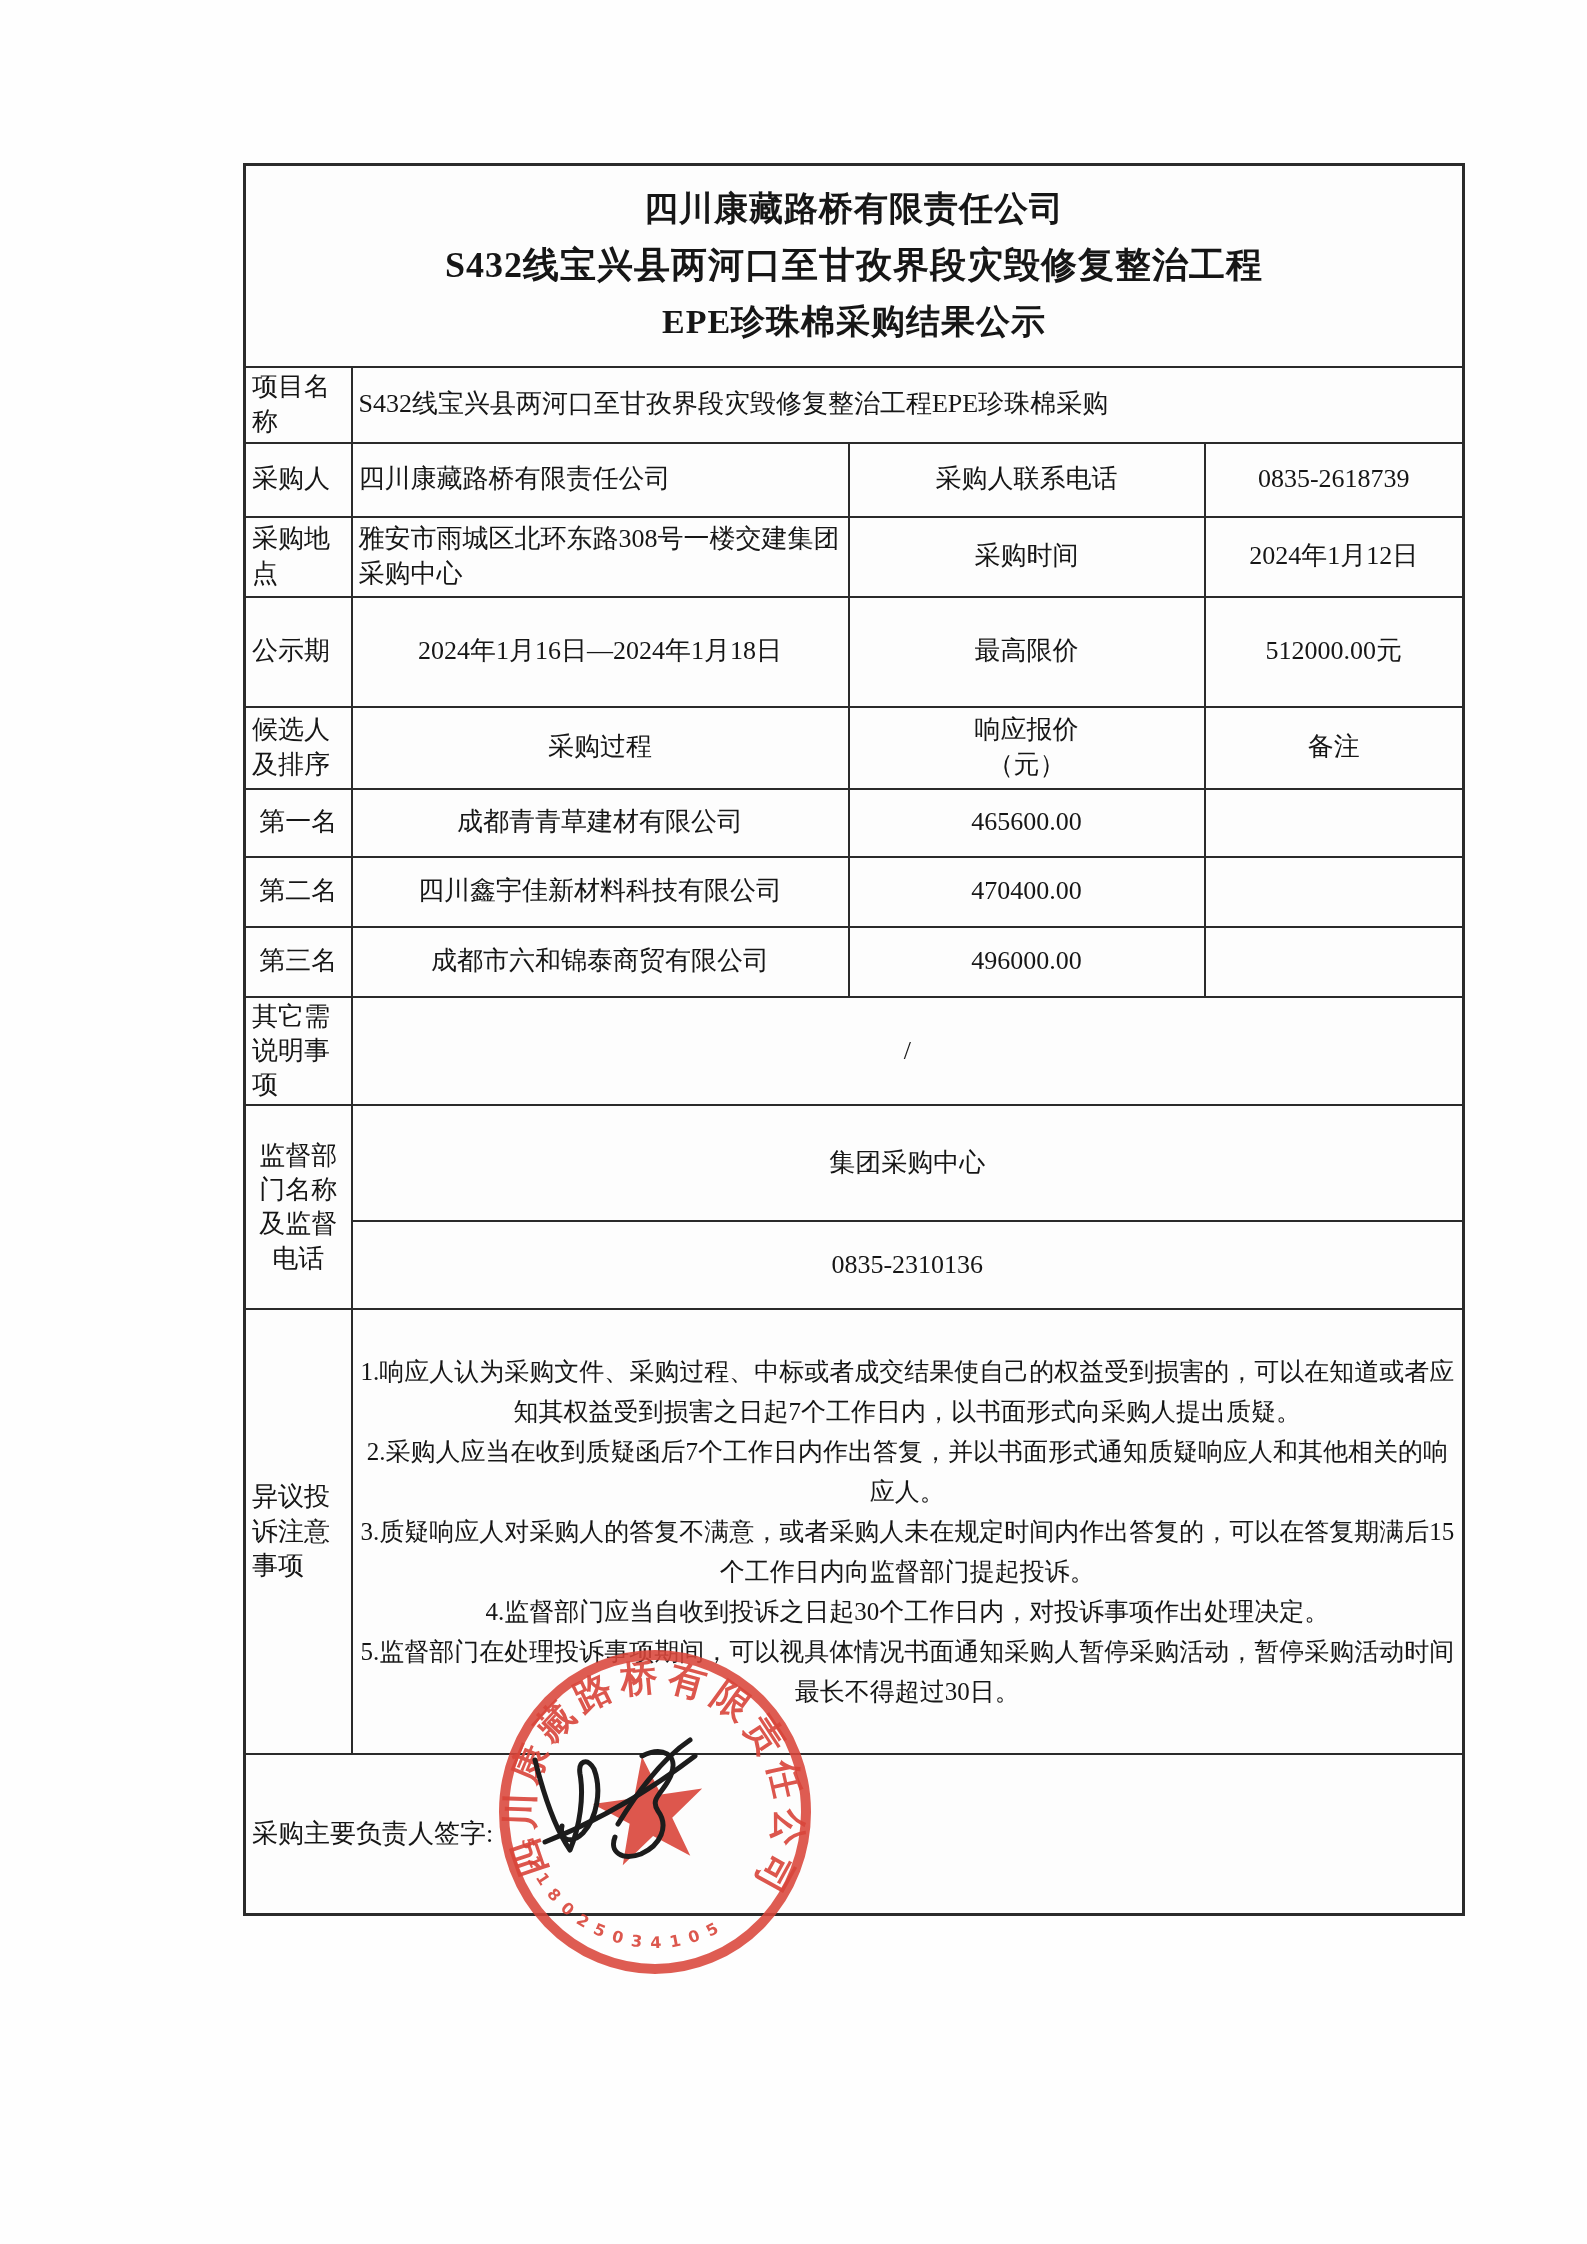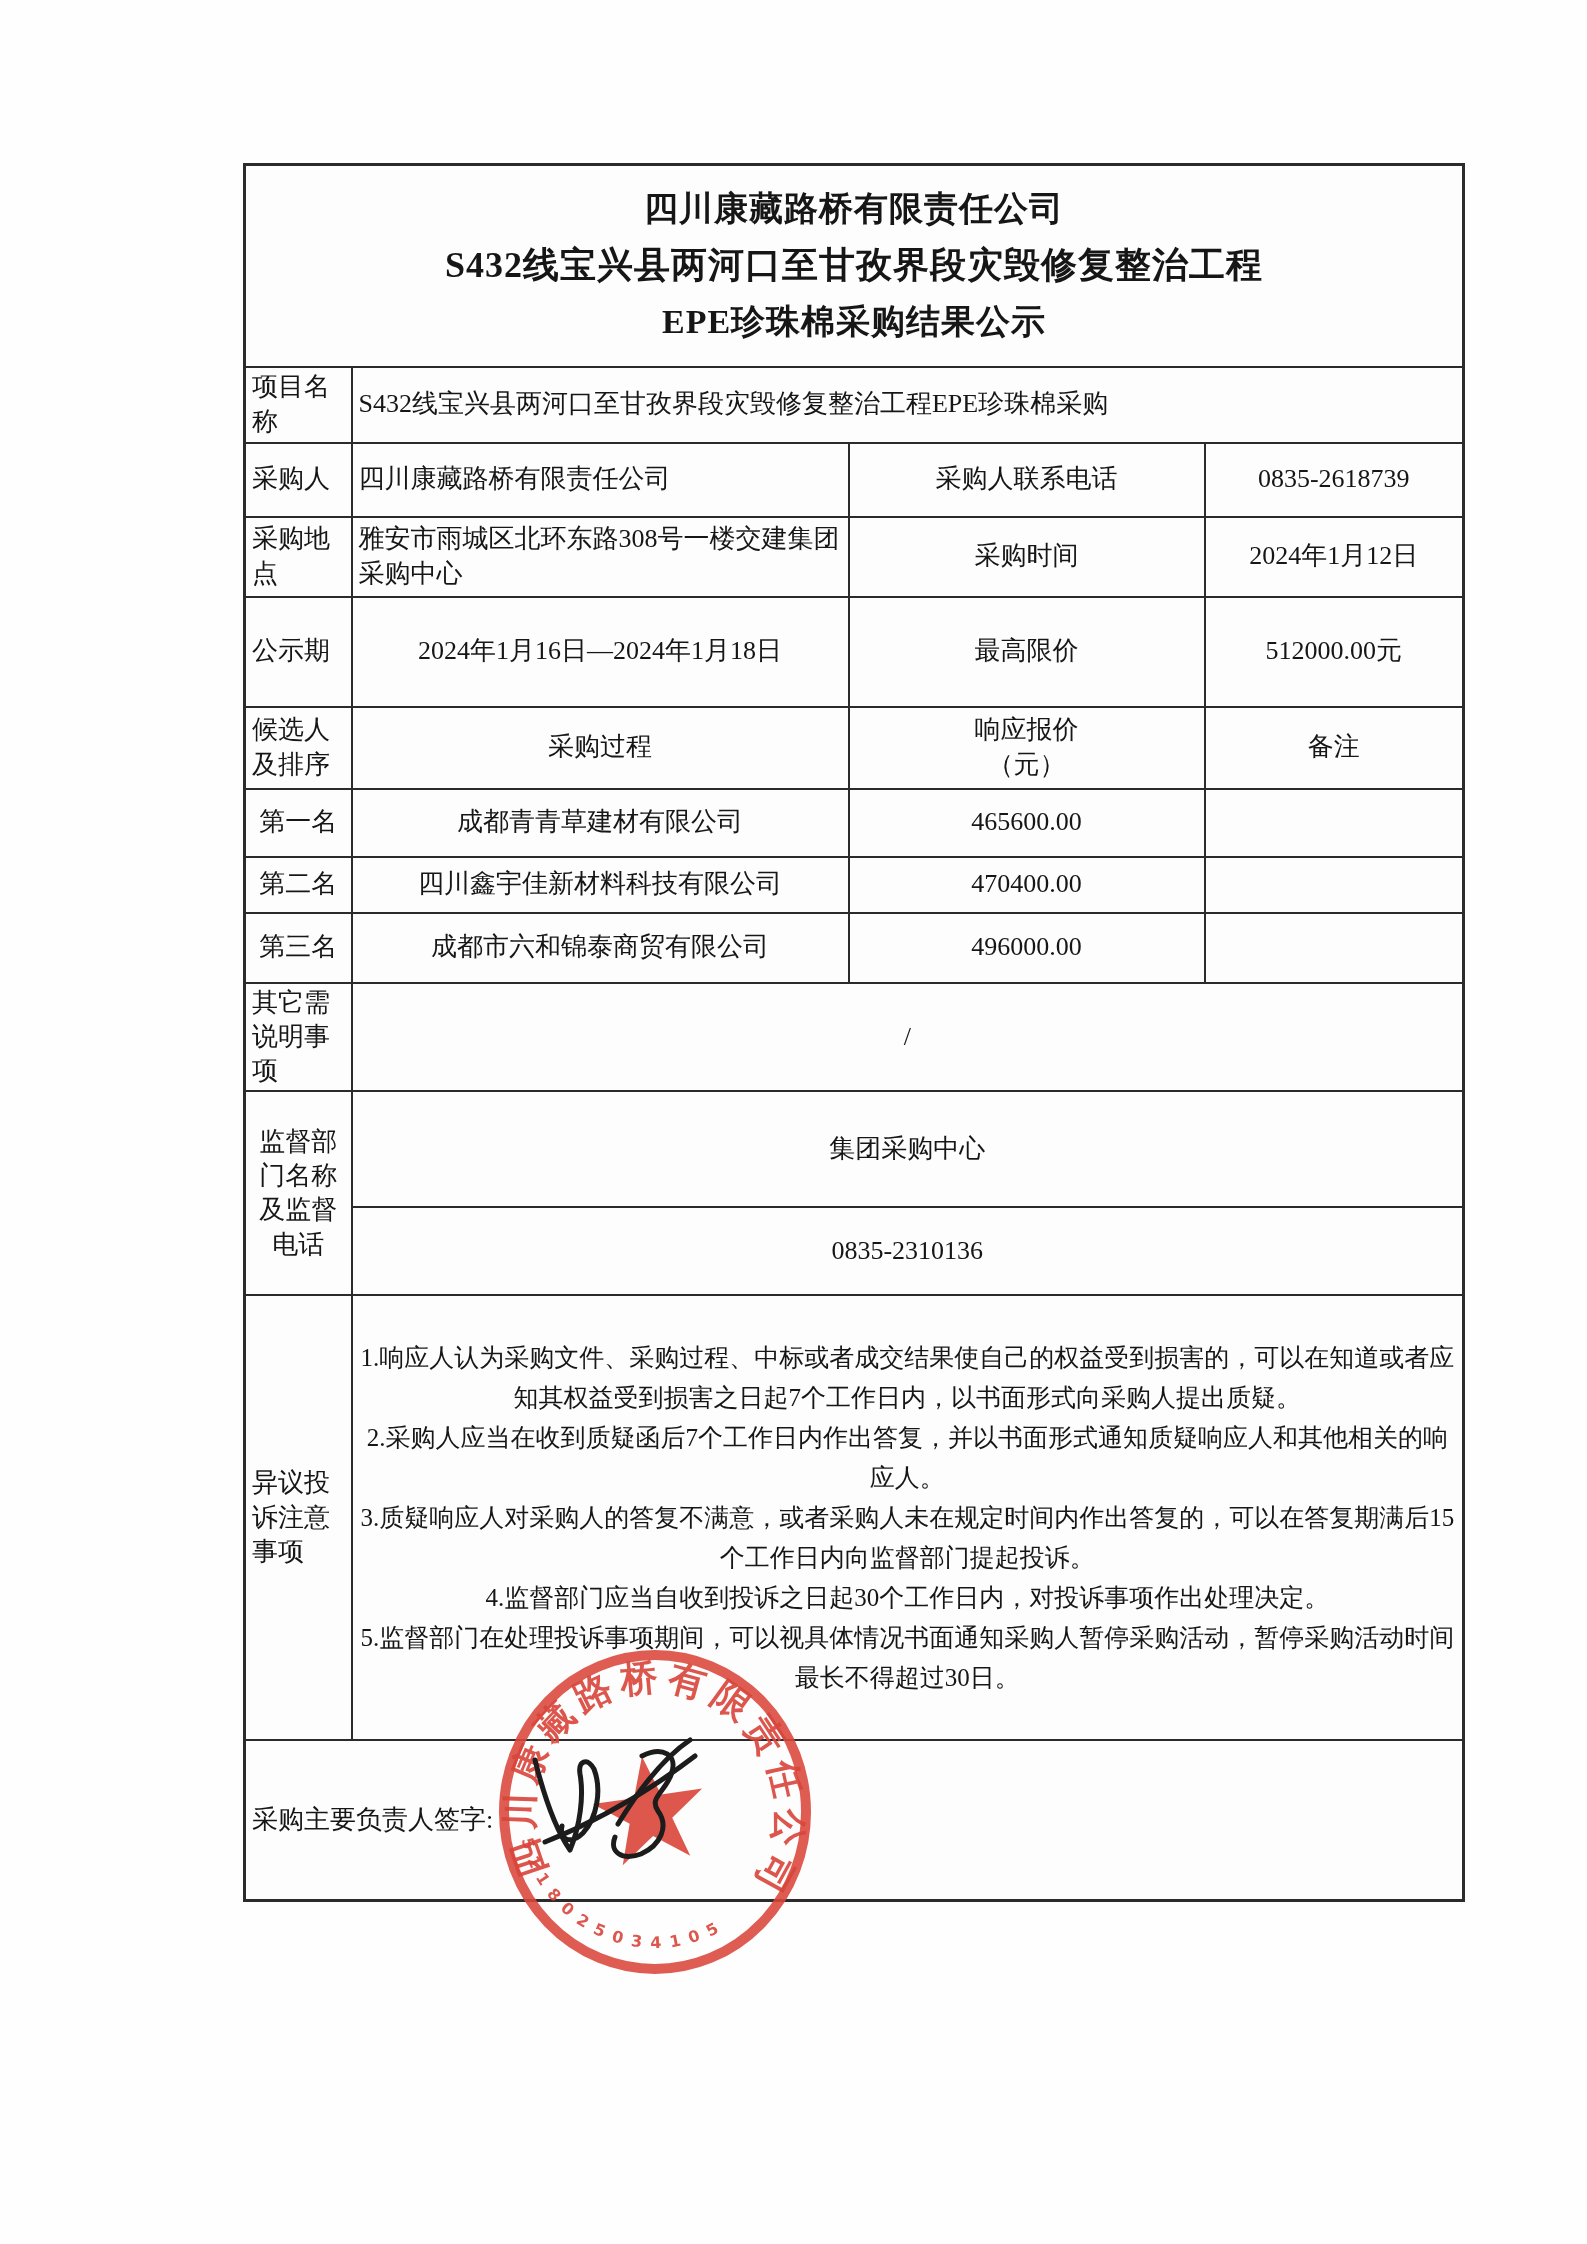--- a/index.html
+++ b/index.html
@@ -108,21 +108,21 @@
       <td class="val-c">备注</td>
     </tr>
 
     <tr style="height:68px">
       <td class="lab-c">第一名</td>
       <td class="val-c">成都青青草建材有限公司</td>
       <td class="val-c">465600.00</td>
       <td class="empty-remark"></td>
     </tr>
 
-    <tr style="height:56px">
+    <tr style="height:70px">
       <td class="lab-c">第二名</td>
       <td class="val-c">四川鑫宇佳新材料科技有限公司</td>
       <td class="val-c">470400.00</td>
       <td class="empty-remark"></td>
     </tr>
 
     <tr style="height:70px">
       <td class="lab-c">第三名</td>
       <td class="val-c">成都市六和锦泰商贸有限公司</td>
       <td class="val-c">496000.00</td>

